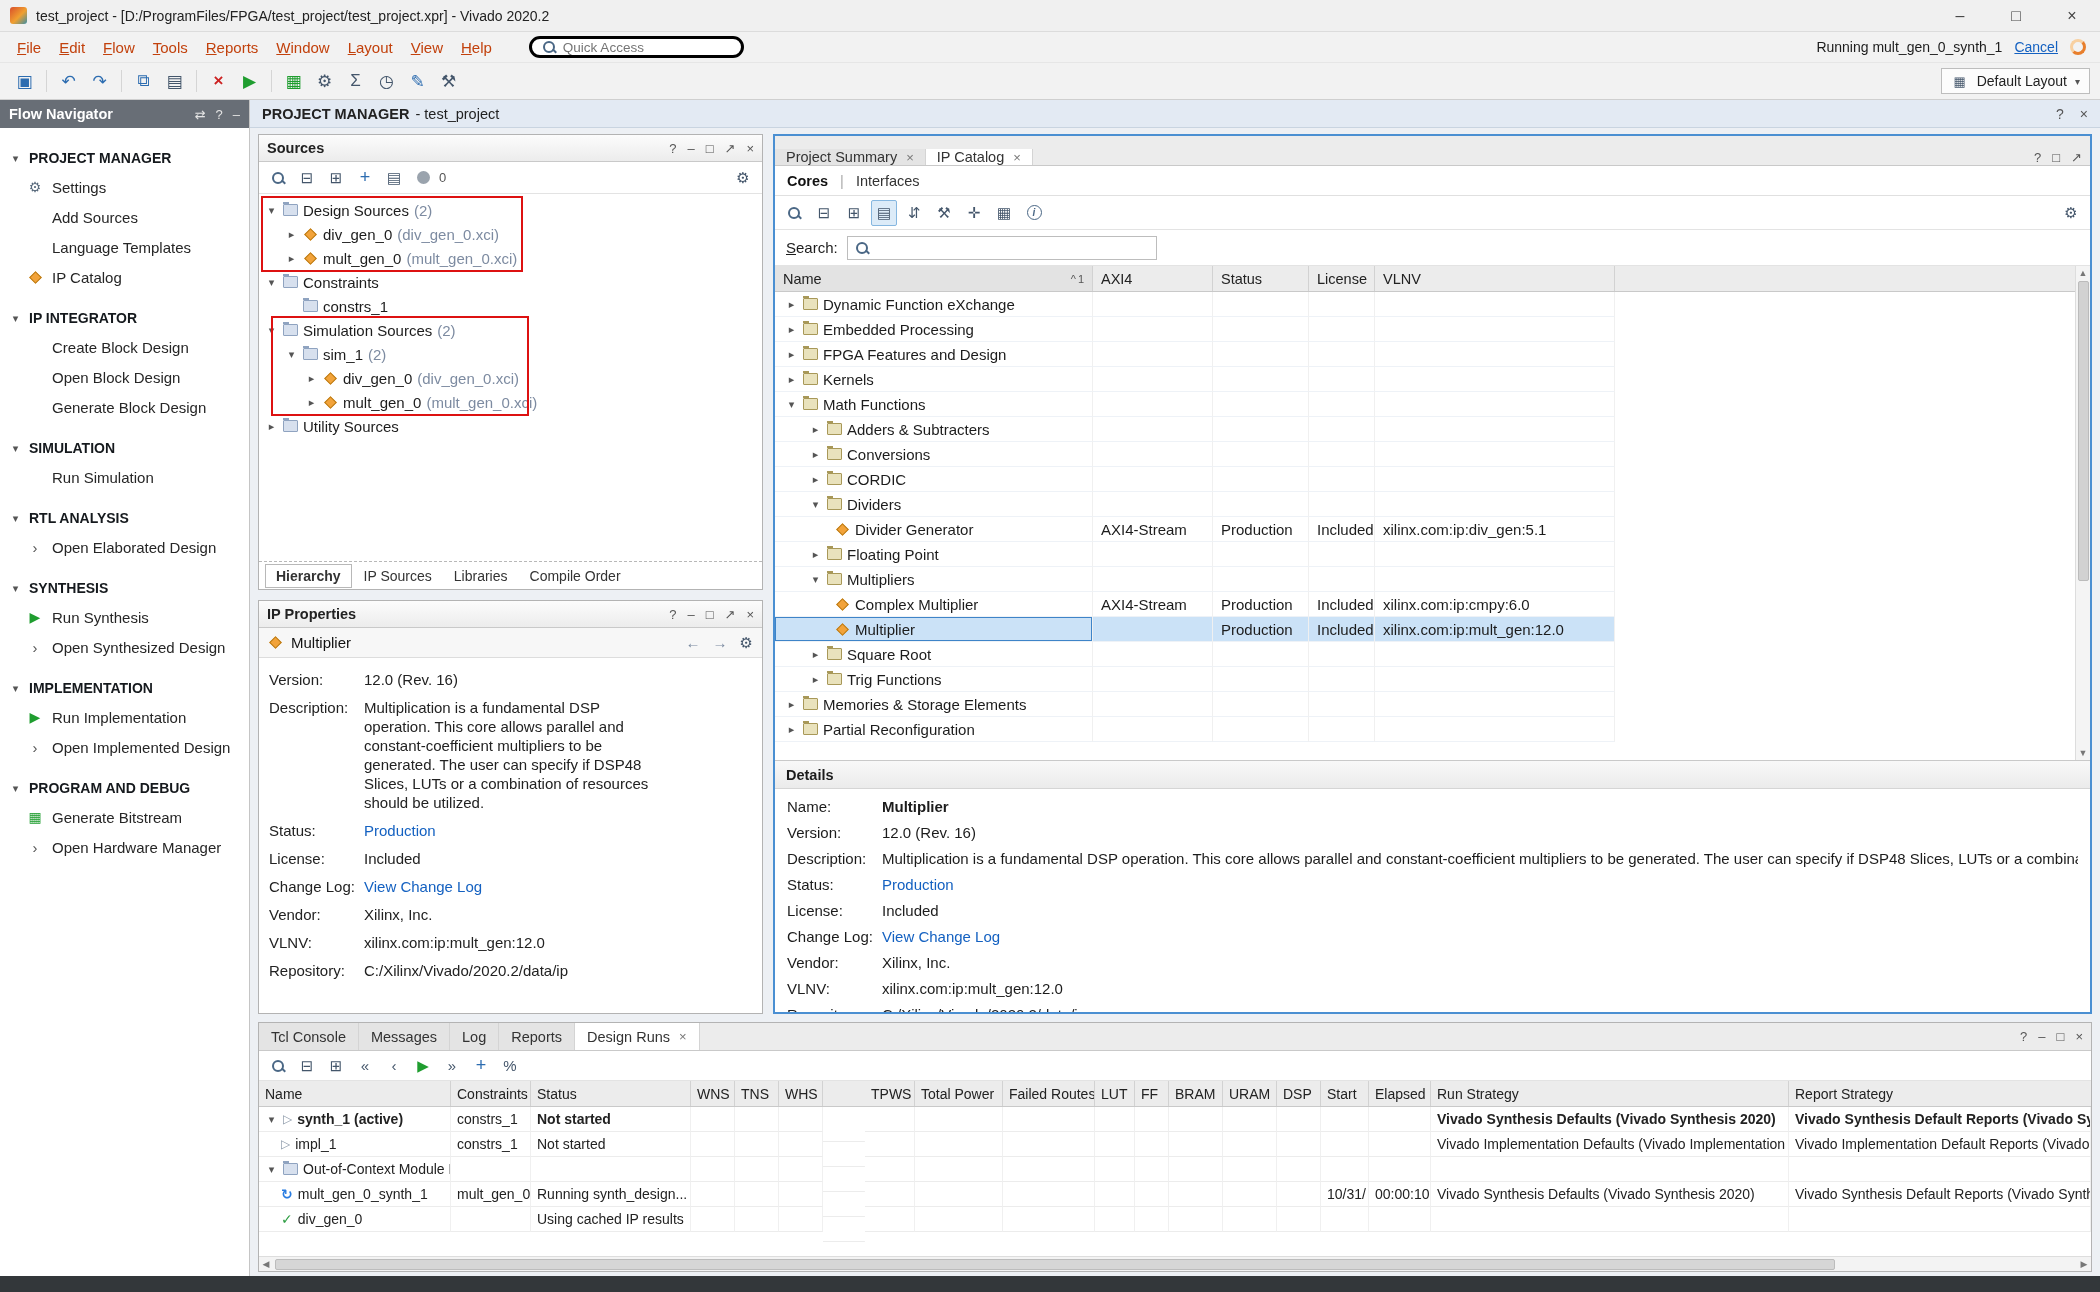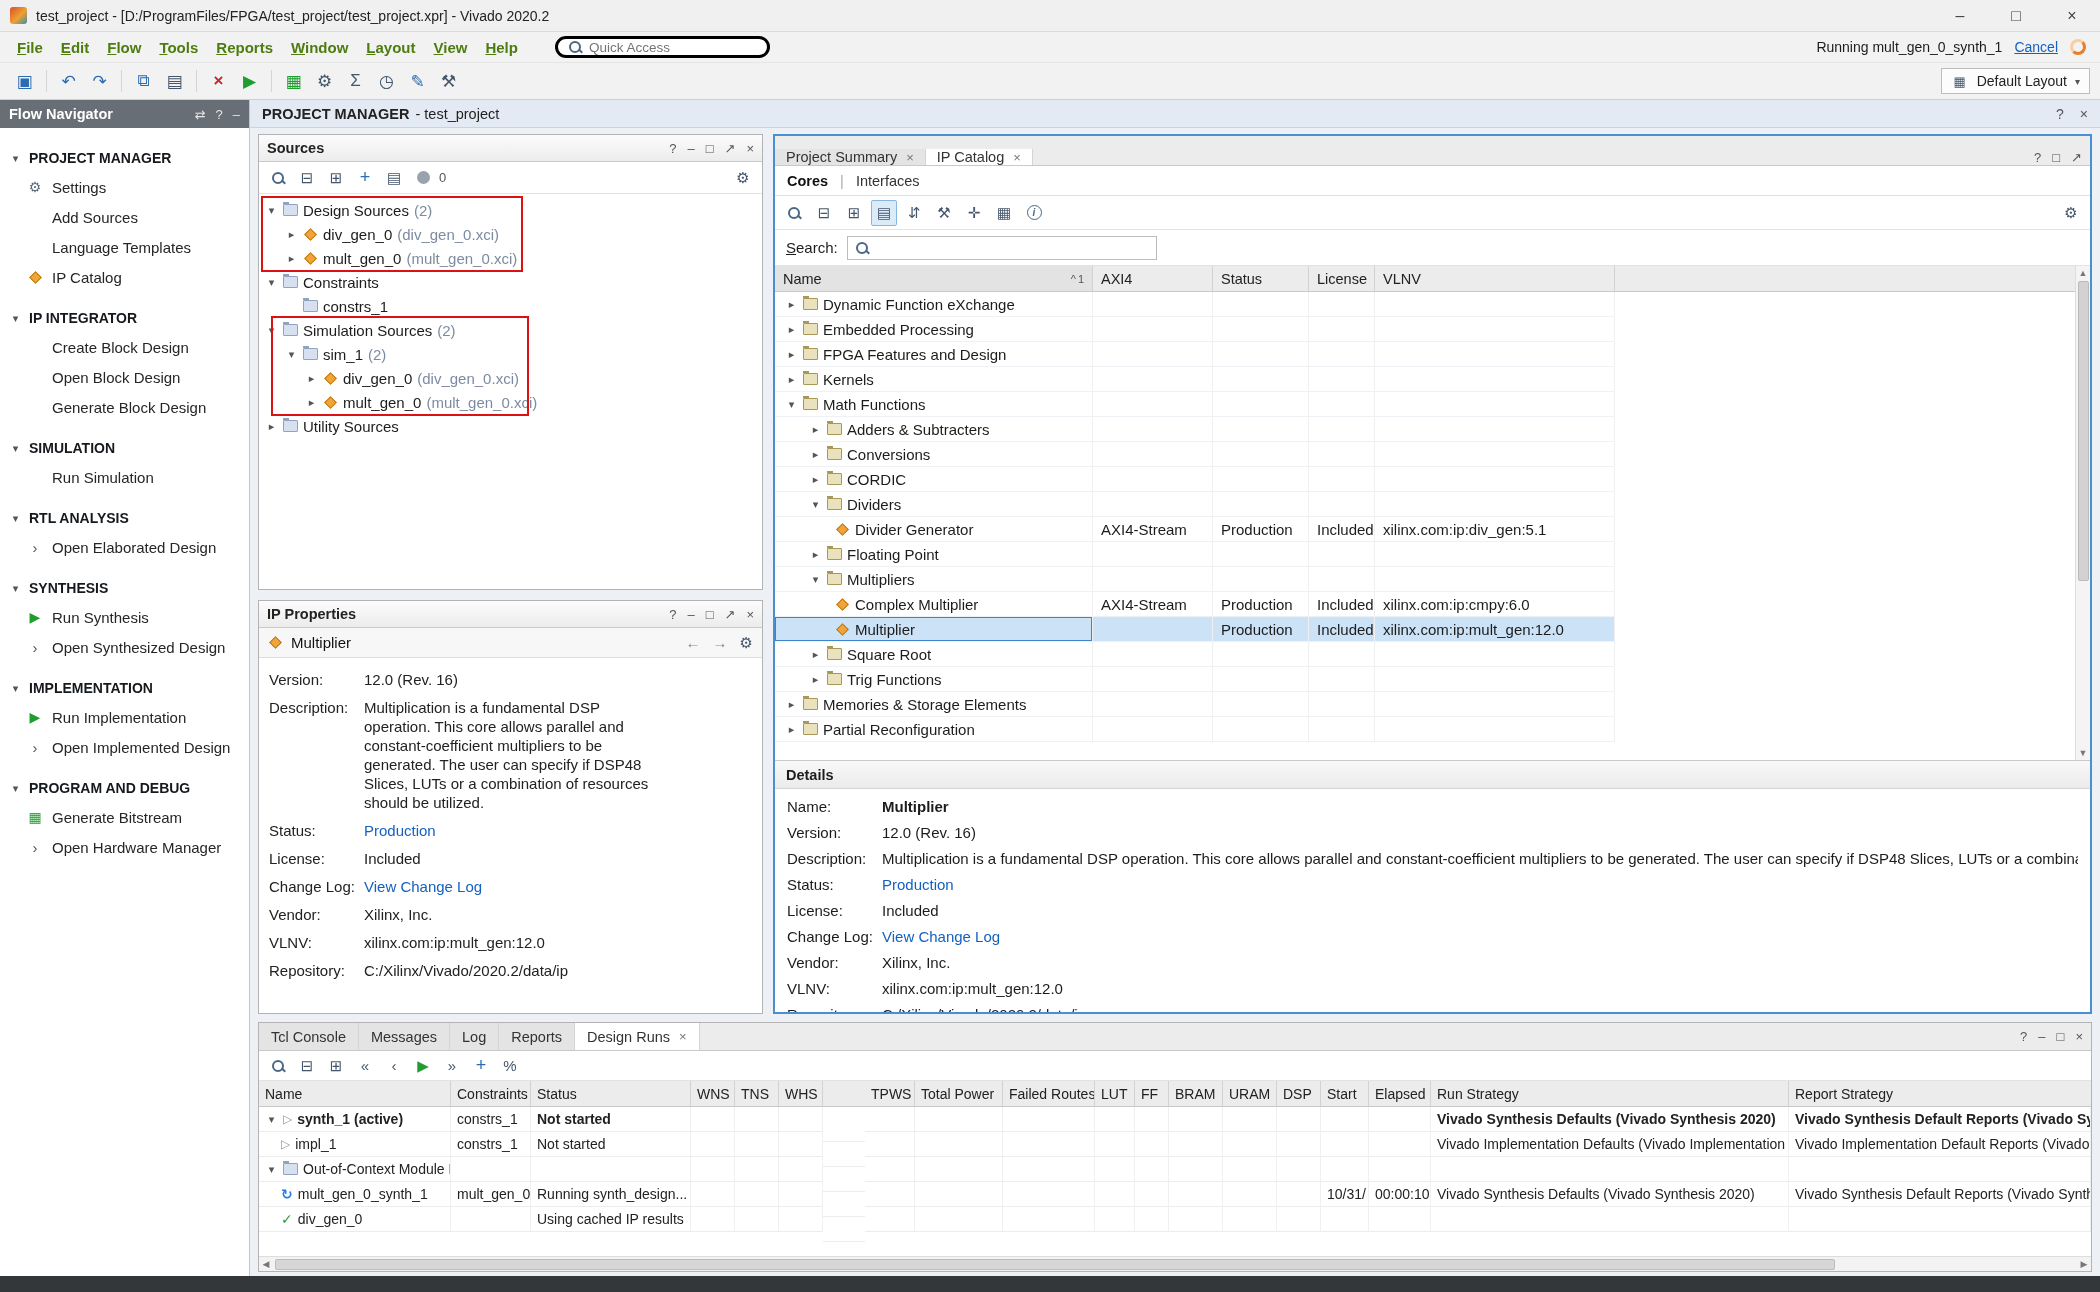--- a/index.html
+++ b/index.html
@@ -8,21 +8,21 @@
 
   
   .titlebar { height:32px; flex:0 0 auto; background:#f0f0f0; border-bottom:1px solid #dcdcdc; display:flex; align-items:center; padding-left:10px; }
   .app-icon { width:17px; height:17px; border-radius:3px; background:linear-gradient(135deg,#d94f2b 0%,#f0a030 55%,#3b8ea5 100%); margin-right:9px; flex:0 0 auto; }
   .tb-title { font-size:14px; color:#222; }
   .win-btns { margin-left:auto; display:flex; height:100%; }
   .win-btn { width:56px; display:flex; align-items:center; justify-content:center; font-size:16px; color:#444; }
 
   
   .menubar { height:30px; flex:0 0 auto; display:flex; align-items:center; padding:0 8px; background:#f2f2f2; }
-  .menu-item { display:inline-block; padding:4px 9px; font-size:15px; color:#4d7c0f;font-weight:bold; }
+  .menu-item { display:inline-block; padding:4px 9px; font-size:15px; color:#c2410c; }
   .menu-item::first-letter { text-decoration:underline; }
   .quick-access { margin-left:28px; width:215px; height:22px; border:3px solid #000000; border-radius:11px; background:#fff; display:flex; align-items:center; padding:0 9px; gap:6px; }
   .quick-access input { border:0; outline:0; flex:1; background:transparent; font-family:"Liberation Sans",sans-serif; font-size:13.5px; color:#666; min-width:0; }
   .menubar-right { margin-left:auto; display:flex; align-items:center; gap:12px; padding-right:6px; }
   .running-label { font-size:14px; }
   .cancel-link { font-size:14px; color:#1461c1; text-decoration:underline; }
   .spinner-icon { width:16px; height:16px; border-radius:50%; border:3px solid #e87f2c; border-top-color:#f8d0a0; border-left-color:#f8d0a0; flex:0 0 auto; }
 
   
   .toolbar { height:38px; flex:0 0 auto; display:flex; align-items:center; gap:2px; padding:0 10px; border-top:1px solid #e6e6e6; border-bottom:1px solid #cfcfcf; background:#f2f2f2; }
@@ -459,20 +459,26 @@
                     <span>mult_gen_0</span>
                     <span class="suffix">(mult_gen_0.xci)</span>
                   </div>
                 <div class="trow">
                     <span class="chev">▸</span>
                     <span class="sfolder"></span>
                     <span>Utility Sources</span>
                   </div>
                 <div class="redbox" style="top:2px; left:2px; width:262px; height:76px;"></div>
                 <div class="redbox" style="top:122px; left:12px; width:258px; height:100px;"></div>
+              </div>
+              <div class="src-tabs">
+                <span class="src-tab active">Hierarchy</span>
+                <span class="src-tab">IP Sources</span>
+                <span class="src-tab">Libraries</span>
+                <span class="src-tab">Compile Order</span>
               </div>
             </div>
 
             <div class="panel" style="flex:1;">
               <div class="panel-header">
                 <span class="panel-title">IP Properties</span>
                 <span class="ph-icons">
                   <span>?</span>
                   <span>–</span>
                   <span>□</span>

